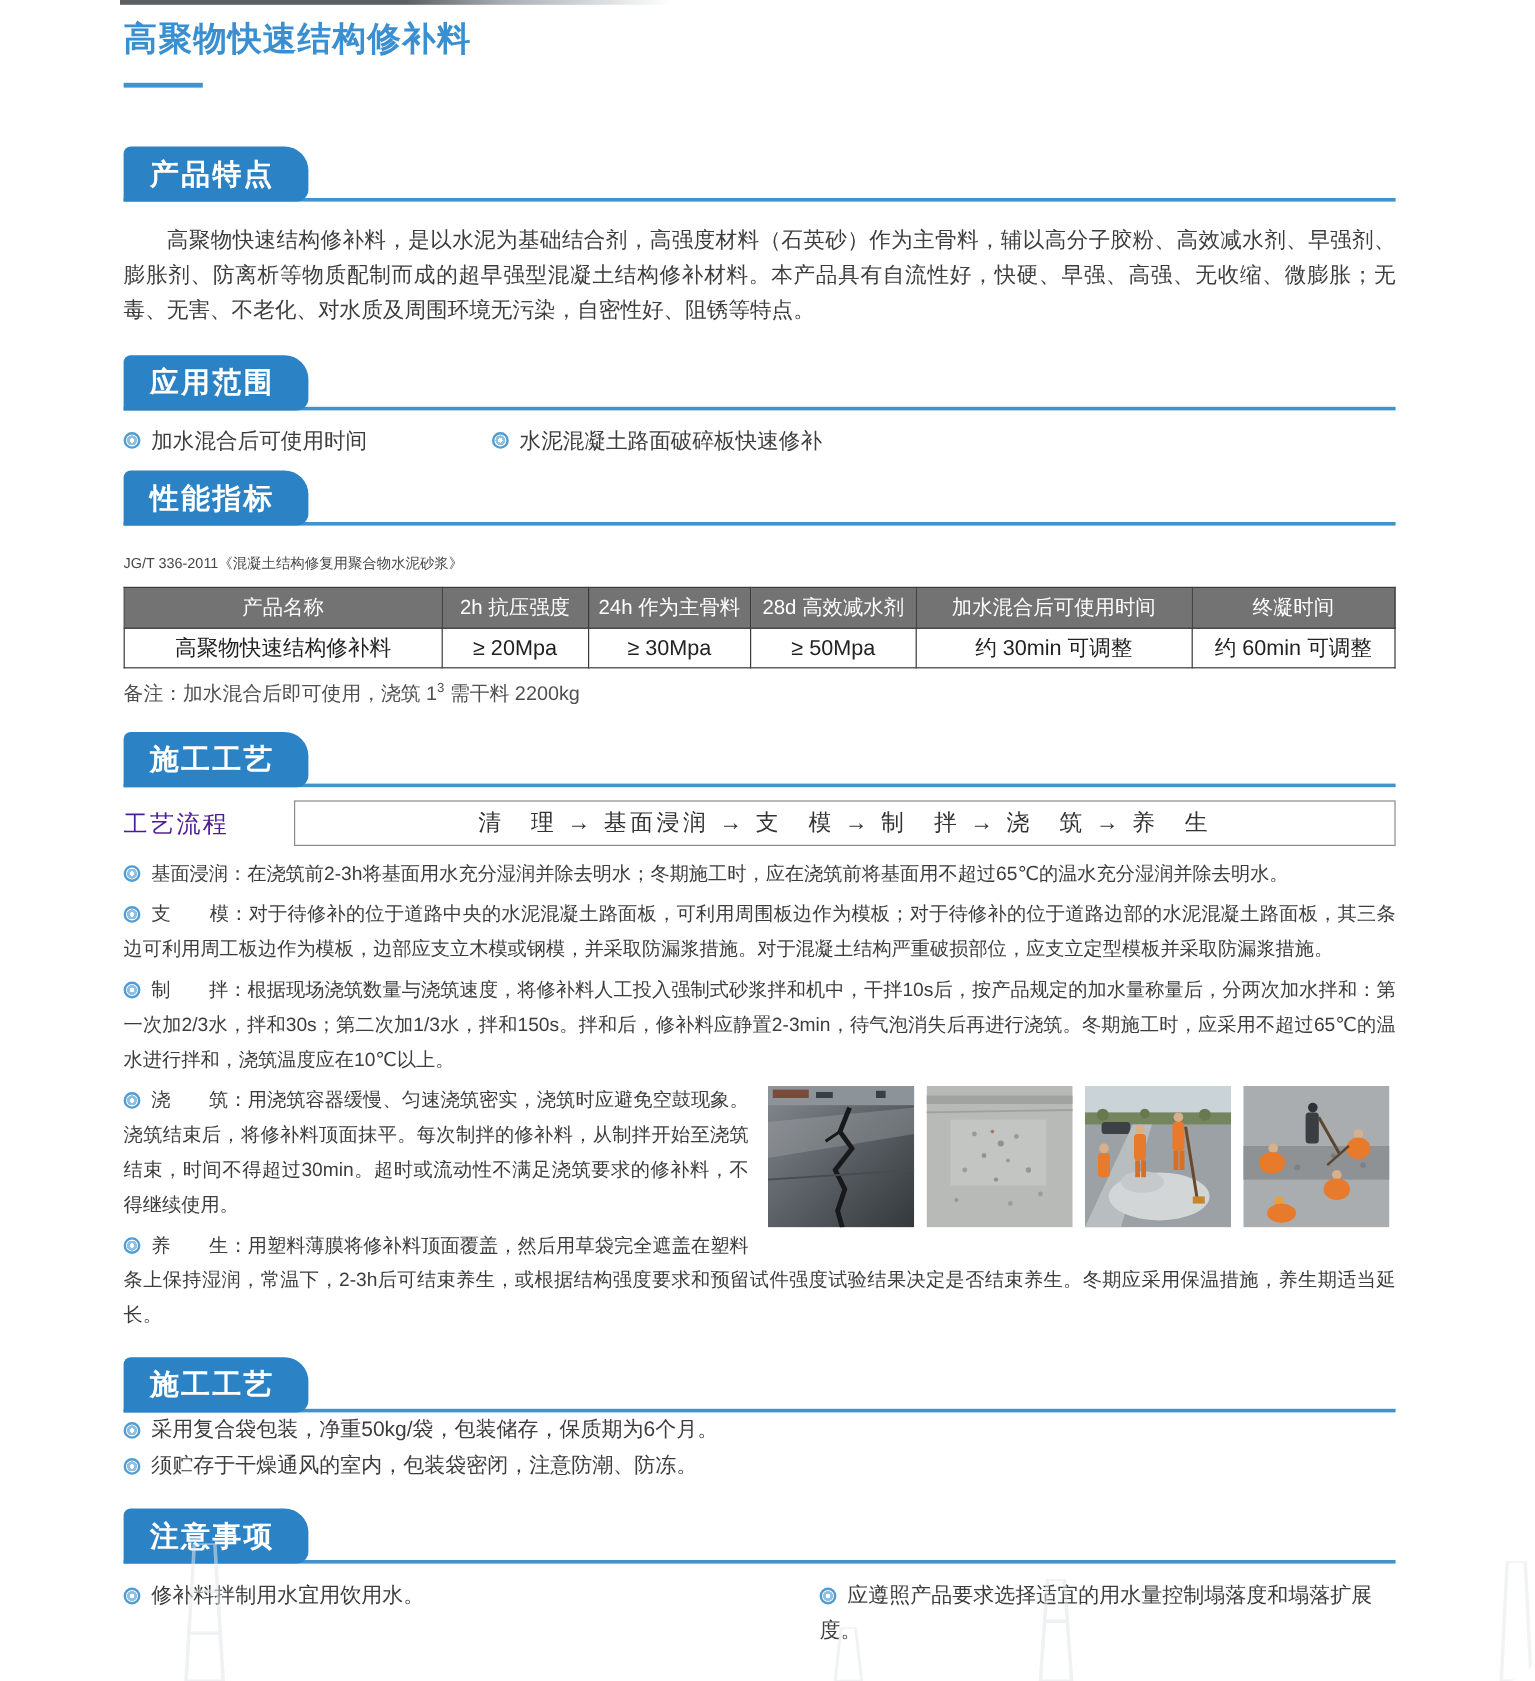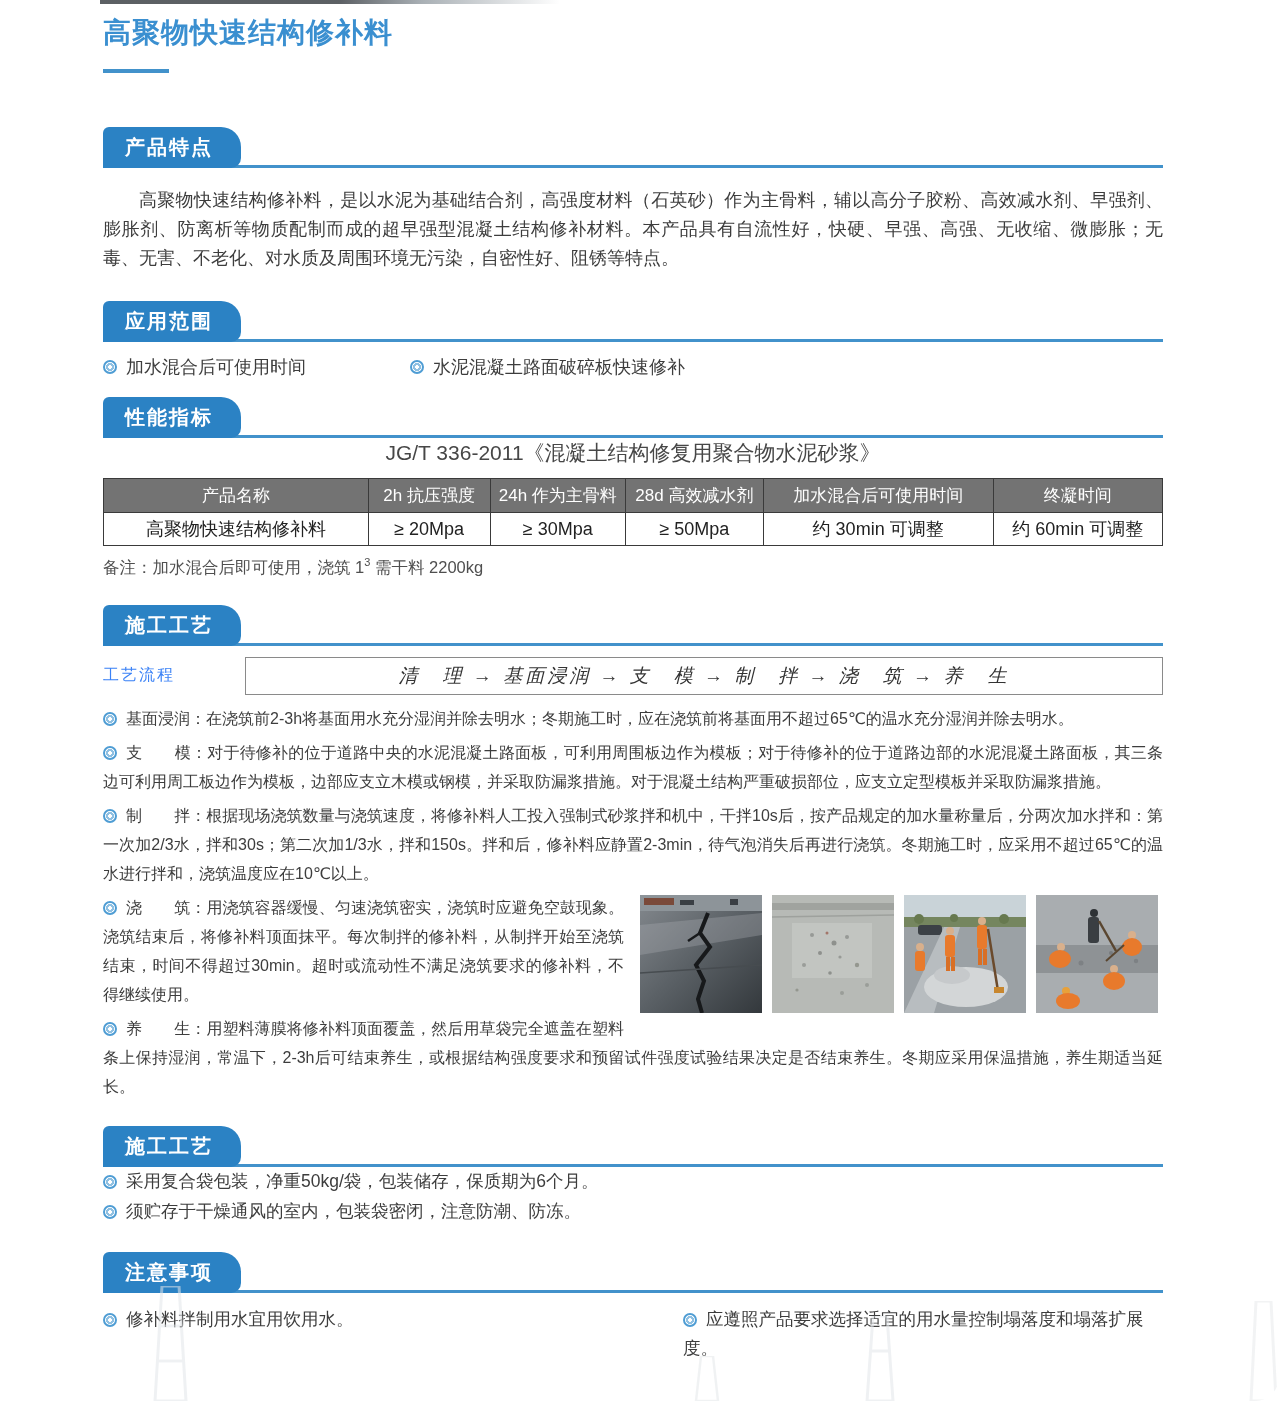--- a/index.html
+++ b/index.html
@@ -20,61 +20,61 @@
   .doc-title {
     padding-top:14px; font-size:28px; font-weight:700; color:#3a8fd0;
     letter-spacing:1px;
   }
   .title-underline { margin-top:17px; width:66px; height:4px; background:#4292cb; }
 
   .sec-header { position:relative; height:41px; }
   .sec-line { position:absolute; left:0; right:0; bottom:0; height:3px; background:#4292cb; }
   .sec-tab {
     position:absolute; left:0; bottom:0; background:#2b82c4; color:#ffffff;
-    font-size:20px; font-weight:700; letter-spacing:2px;
+    font-size:24px; font-weight:700; letter-spacing:2px;
     padding:7px 28px 7px 22px; border-radius:6px 20px 10px 0;
   }
 
   .features-par {
     margin-top:18px; font-size:18px; line-height:29px; color:#3d3d3d;
     text-indent:2em; text-align:justify;
   }
 
   .bullet {
     display:inline-block; width:14px; height:14px; border-radius:50%;
     border:2px solid #4f9dd4; flex:none;
     background:radial-gradient(circle,#ffffff 0 26%,#8fc0e2 27% 58%,#ffffff 59% 100%);
     margin-right:9px; vertical-align:-2px;
   }
 
   .apps-row { display:flex; margin-top:13px; }
   .app-item { display:flex; align-items:center; font-size:18px; color:#3d3d3d; }
   .app-item:first-child { width:307px; }
 
-  .standard-line { margin-top:1px; text-align:center; font-size:21px; color:#474747; }
+  .standard-line { margin-top:23px; font-size:12px; color:#474747; }
 
   .perf-table { margin-top:11px; width:100%; border-collapse:collapse; }
   .perf-table th {
     background:#737373; color:#ffffff; font-size:17px; font-weight:500;
     border:1px solid #3a3a3a; padding:5px 2px; text-align:center;
   }
   .perf-table td {
     font-size:18px; color:#222222; border:1px solid #3a3a3a;
     padding:4px 2px; text-align:center;
   }
 
   .table-note { margin-top:10px; font-size:16.5px; color:#4f4f4f; }
   .table-note sup { font-size:11px; }
 
   .flow-row { margin-top:11px; display:flex; align-items:center; }
-  .flow-label { font-size:16px; color:#3b82f6; letter-spacing:2px; width:142px; flex:none; }
+  .flow-label { font-size:20px; color:#4c1d95; letter-spacing:2px; width:142px; flex:none; }
   .flow-box {
     flex:1; border:1.5px solid #8a8a8a; height:38px;
     display:flex; align-items:center; justify-content:center;
-    font-size:19px; color:#333333; letter-spacing:3px; font-weight:500;font-style:italic;
+    font-size:19px; color:#333333; letter-spacing:3px; font-weight:500;
   }
 
   .steps { margin-top:9px; }
   .step { font-size:16px; line-height:29px; color:#3d3d3d; margin-bottom:5px; text-align:justify; }
 
   .photos {
     float:right; width:523px; height:120px; margin:2px 0 8px 16px;
     display:flex; gap:10px;
   }
   .photo { width:122px; height:118px; overflow:hidden; }

